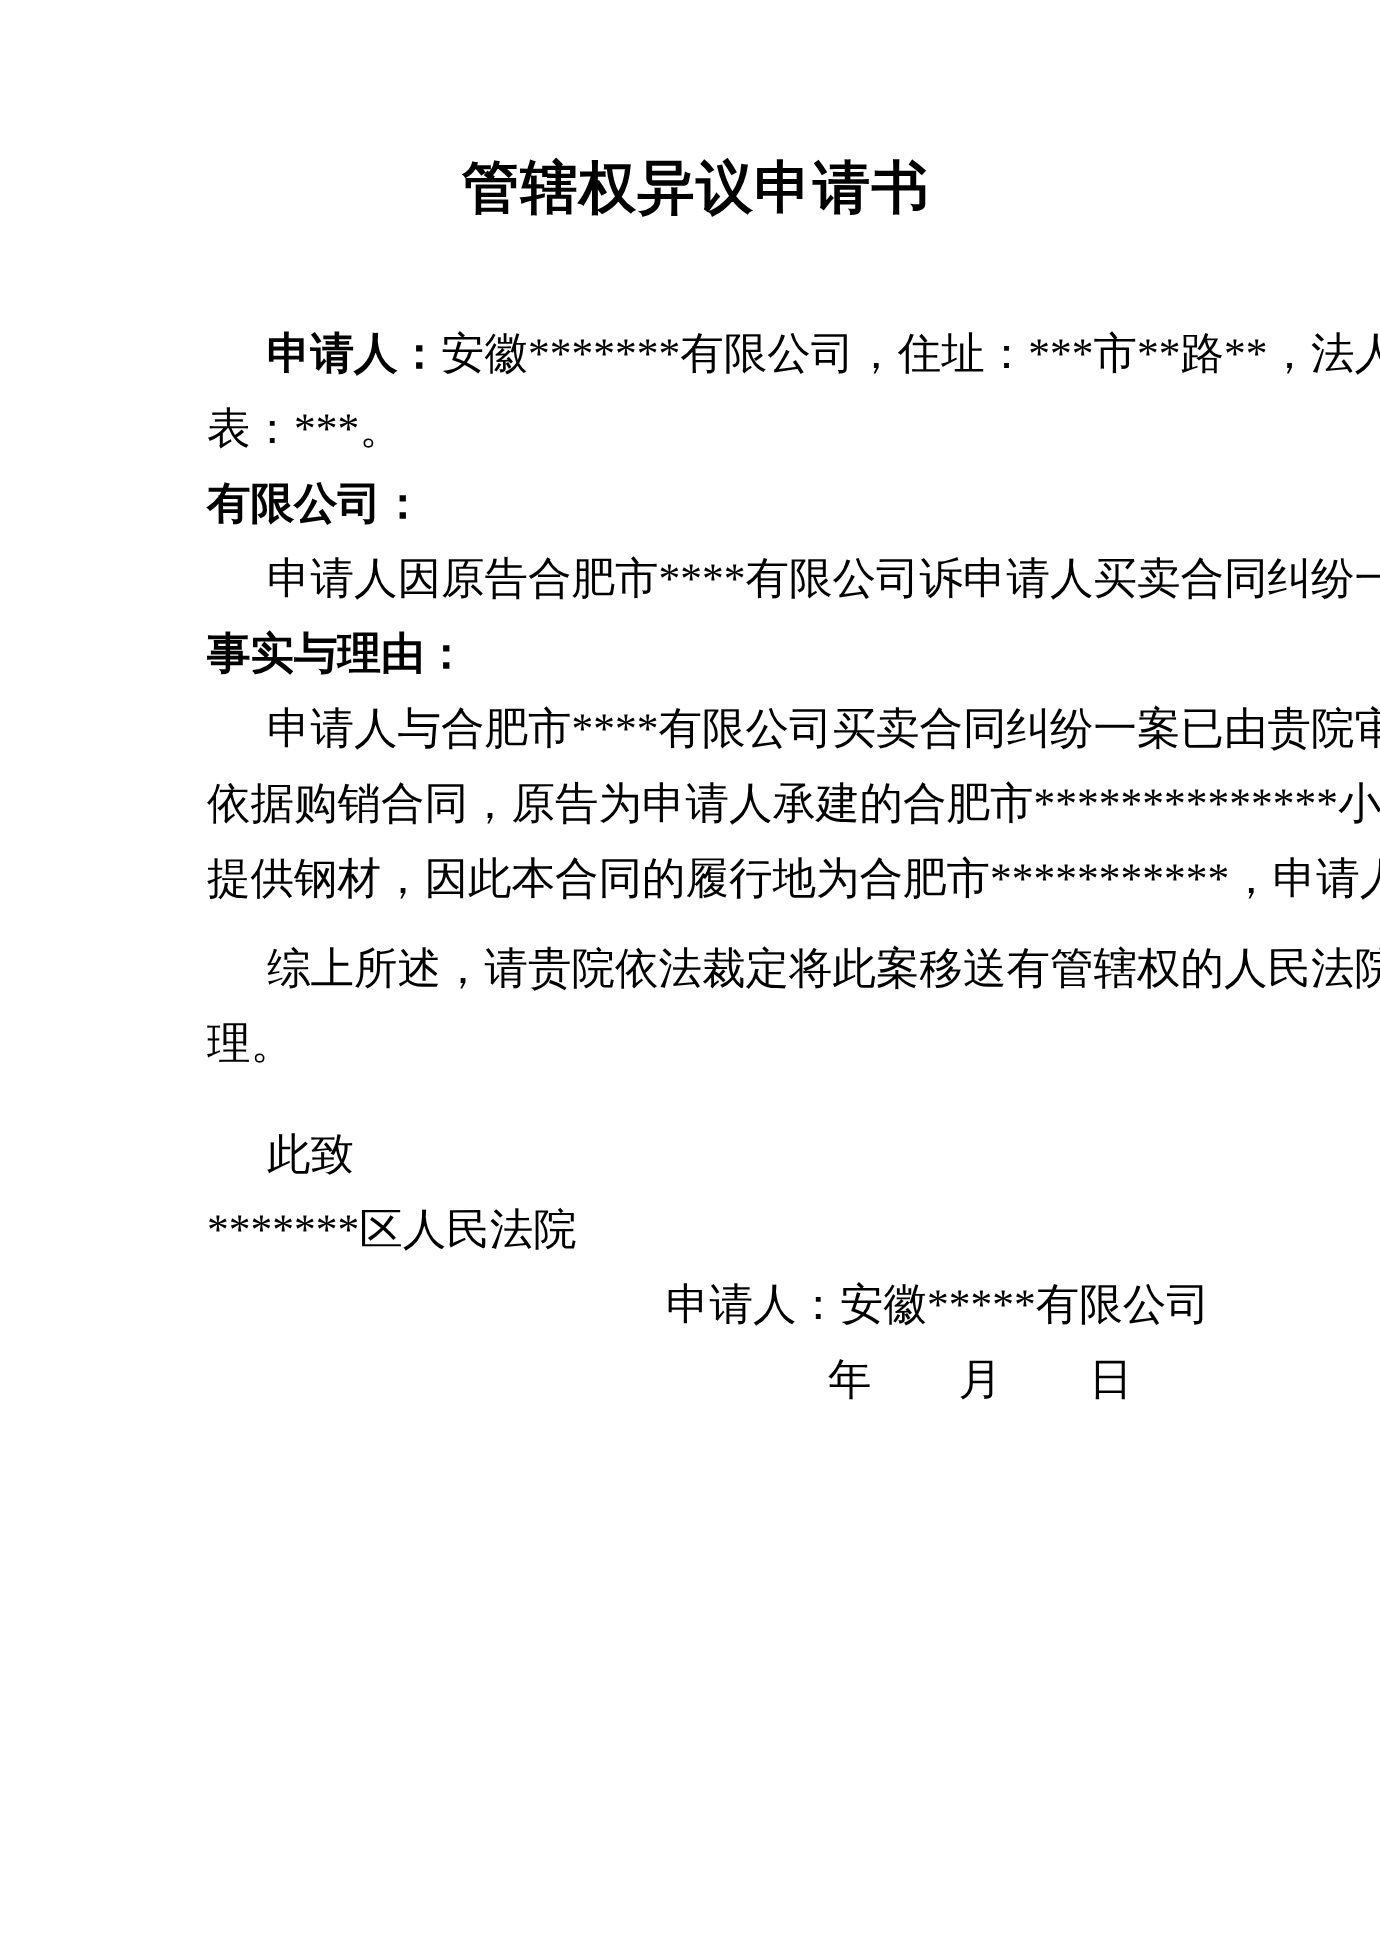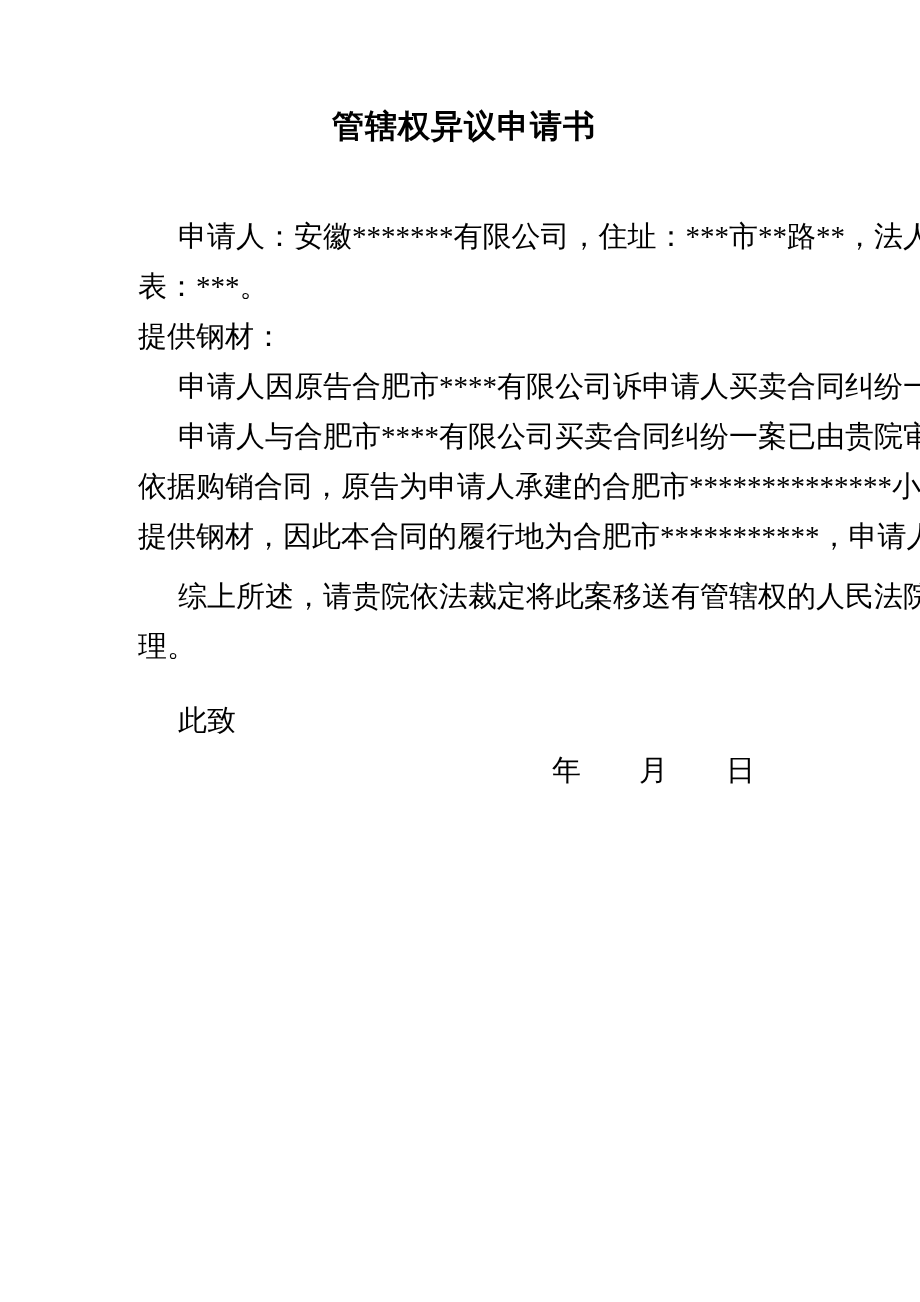--- a/index.html
+++ b/index.html
@@ -12,21 +12,21 @@
     box-sizing: border-box;
     width: 920px;
     height: 1302px;
     background: #ffffff;
     color: #000000;
     font-family: "Liberation Serif", "DejaVu Serif", serif;
     padding: 103px 130px 0 138px;
     overflow: hidden;
   }
   .doc-title {
-    font-size: 32px;
+    font-size: 38px;
     font-weight: bold;
     text-align: center;
     line-height: 46px;
     margin-bottom: 62px;
     letter-spacing: 1px;
   }
   .line {
     font-size: 29px;
     line-height: 50px;
     height: 50px;
@@ -34,21 +34,21 @@
     overflow: visible;
   }
   .fill {
     text-align: justify;
     text-align-last: justify;
   }
   .indent {
     text-indent: 40px;
   }
   .bold {
-    font-weight: normal;
+    font-weight: bold;
   }
   .gap-sm { margin-top: 10px; }
   .gap-md { margin-top: 24px; }
   .signature-line {
     padding-left: 306px;
   }
   .date-line {
     text-align: right;
     text-align-last: right;
     padding-right: 35px;
@@ -59,27 +59,30 @@
 
 <div class="page">
 
   <div class="doc-title">管辖权异议申请书</div>
 
   <div class="line fill indent">
     <span class="bold">申请人：</span><span>安徽*******有限公司，住址：***市**路**，法人代</span>
   </div>
   <div class="line">表：***。</div>
 
-  <div class="line bold">提供钢材：</div>
+  <div class="line bold">有限公司：</div>
   <div class="line fill indent">申请人因原告合肥市****有限公司诉申请人买卖合同纠纷一案，</div>
 
+  <div class="line bold">事实与理由：</div>
   <div class="line fill indent">申请人与合肥市****有限公司买卖合同纠纷一案已由贵院审理。</div>
   <div class="line fill">依据购销合同，原告为申请人承建的合肥市**************小区</div>
   <div class="line fill">提供钢材，因此本合同的履行地为合肥市***********，申请人认</div>
 
   <div class="line fill indent gap-sm">综上所述，请贵院依法裁定将此案移送有管辖权的人民法院审</div>
   <div class="line">理。</div>
 
   <div class="line indent gap-md">此致</div>
+  <div class="line">*******区人民法院</div>
 
+  <div class="line signature-line">申请人：安徽*****有限公司</div>
   <div class="line date-line">年　　月　　日</div>
 
 </div>
 
 </body></html>

